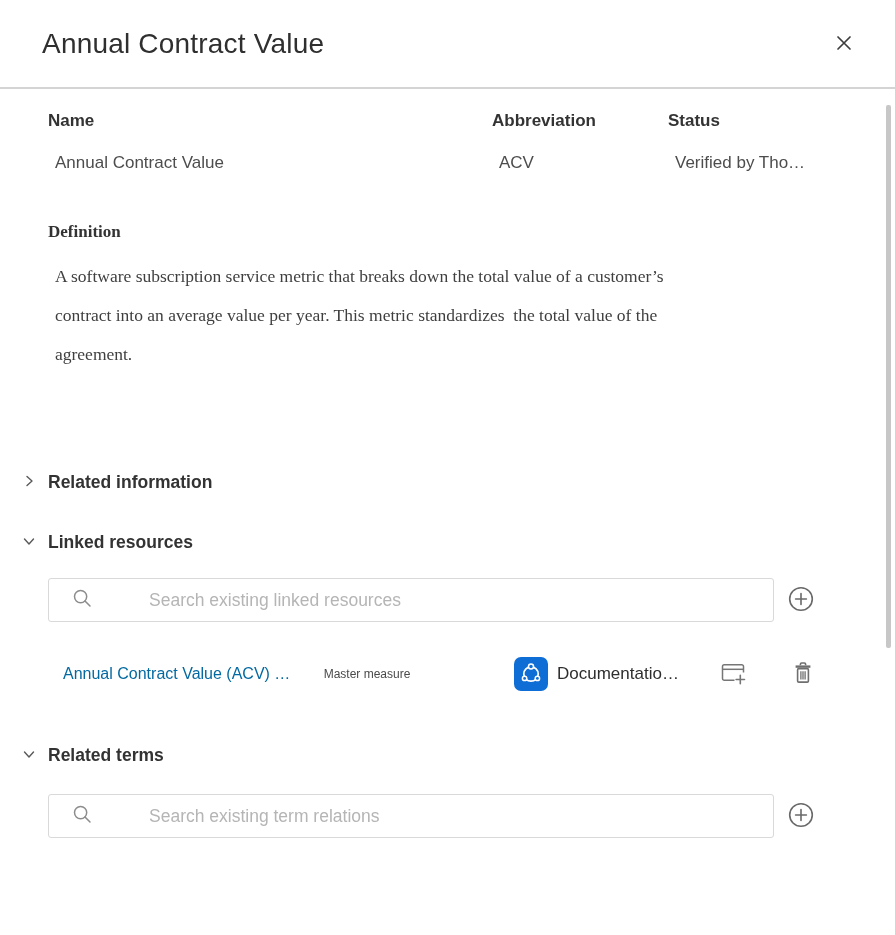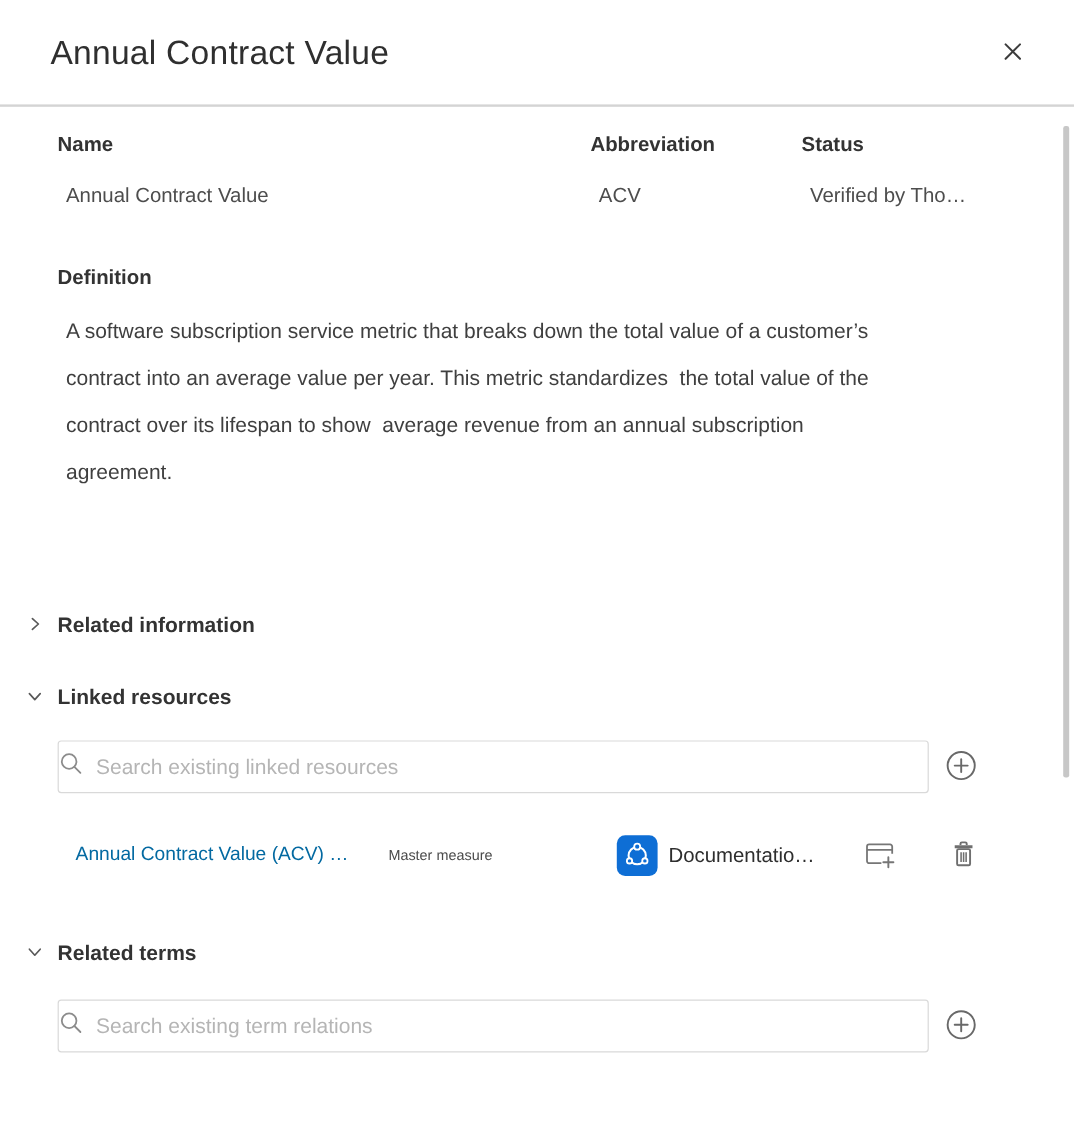--- a/index.html
+++ b/index.html
@@ -36,21 +36,21 @@
   .fields-row { display: flex; margin-top: 22px; gap: 40px; }
   .field { }
   .field-label { font-size: 17px; font-weight: 700; color: #333; line-height: 20px; }
   .field-value { font-size: 17px; color: #4d4d4d; margin-top: 22px; padding-left: 7px;
     white-space: nowrap; overflow: hidden; text-overflow: ellipsis; }
   .field.f-name   { width: 404px; }
   .field.f-abbr   { width: 136px; }
   .field.f-status { flex: 1; min-width: 0; }
 
   
-  .definition { margin-top: 48px; }
+  .definition { margin-top: 48px; font-family: Liberation Serif, serif; }
   .definition-label { font-size: 17px; font-weight: 700; color: #333; line-height: 22px; }
   .definition-text { margin-top: 14px; padding-left: 7px; }
   .definition-text .def-line {
     font-size: 17.5px; color: #3f3f3f; line-height: 39px; white-space: pre;
   }
 
   
   .section-header {
     display: flex; align-items: center; cursor: pointer;
     margin-left: -26px; padding-left: 26px; position: relative;
@@ -64,22 +64,23 @@
 
   .sec-related-info  { margin-top: 96px; }
   .sec-linked        { margin-top: 36px; }
   .sec-terms         { margin-top: 47px; }
 
   
   .search-row { display: flex; align-items: center; margin-top: 24px; }
   .search-box {
     width: 727px; height: 44px;
     border: 1px solid #d9d9d9; border-radius: 3px;
-    display: flex; align-items: center; padding: 0 0;
+    display: flex; align-items: center; padding: 0 23px;
     background: #fff;
+    gap: 46px;
   }
   .search-box svg { flex: 0 0 auto; }
   .search-input {
     border: none; outline: none; flex: 1; height: 40px;
     font-family: "Liberation Sans", "DejaVu Sans", sans-serif;
     font-size: 17.5px; color: #444; margin-left: 10px; background: transparent;
   }
   .search-input::placeholder { color: #b5b5b5; opacity: 1; }
   .add-btn {
     width: 28px; height: 28px; margin-left: 13px;
@@ -147,21 +148,20 @@
         <div class="field-label">Status</div>
         <div class="field-value">Verified by Thomas …</div>
       </div>
     </div>
 
     <div class="definition">
       <div class="definition-label">Definition</div>
       <div class="definition-text">
         <div class="def-line">A software subscription service metric that breaks down the total value of a customer’s</div>
         <div class="def-line">contract into an average value per year. This metric standardizes  the total value of the</div>
-        <div class="def-line">contract over its lifespan to show  average revenue from an annual subscription</div>
         <div class="def-line">agreement.</div>
       </div>
     </div>
 
     <div class="section-header sec-related-info">
       <span class="chev">
         <svg width="14" height="14" viewBox="0 0 14 14">
           <path d="M5 2.5 L10 7 L5 11.5" fill="none" stroke="#595959" stroke-width="1.4" stroke-linecap="round" stroke-linejoin="round"></path>
         </svg>
       </span>

